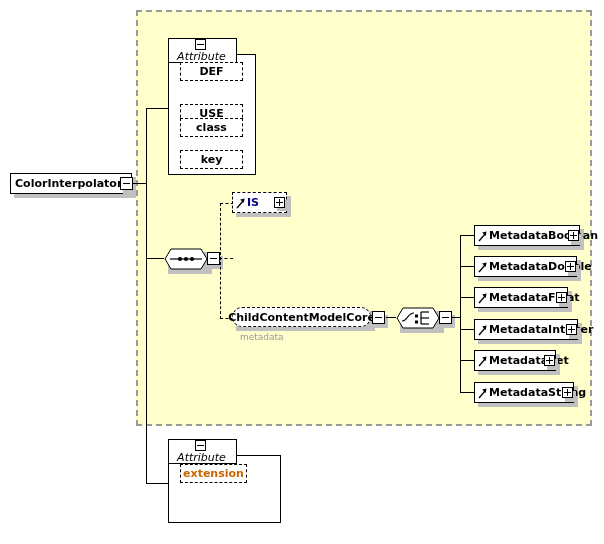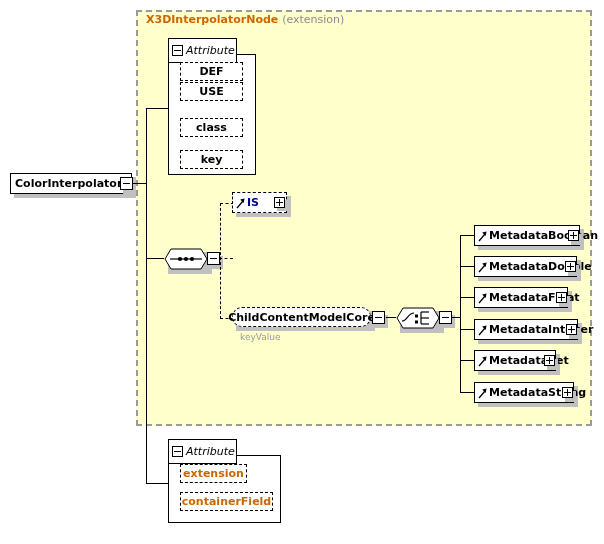--- a/index.html
+++ b/index.html
@@ -61,21 +61,21 @@
   .grp-caption{
     position:absolute;font-size:9px;color:#9a9a9a;white-space:nowrap;
   }
 
   
   .attr-panel{position:absolute;}
   .attr-tab{
     position:absolute;left:0;top:0;height:25px;background:#ffffff;
     border:1px solid #000000;box-sizing:border-box;
     display:flex;align-items:center;padding:0 5px 0 3px;
-    font-size:11px;font-style:italic;color:#000000;z-index:3;white-space:nowrap;
+    font-size:11px;font-style:italic;color:#000000;z-index:3;white-space:nowrap;flex-direction:column;
   }
   .attr-body{
     position:absolute;left:0;top:16px;background:#ffffff;
     border:1px solid #000000;box-sizing:border-box;z-index:2;
   }
   .attr-item{
     position:absolute;background:#ffffff;border:1px dashed #000000;
     box-sizing:border-box;display:flex;align-items:center;justify-content:center;
     font-size:11px;font-weight:bold;white-space:nowrap;
   }
@@ -124,24 +124,20 @@
   .dln{position:absolute;}
   .dln.h{height:0;border-top:1px dashed #000000;}
   .dln.v{width:0;border-left:1px dashed #000000;}
 </style>
 </head>
 <body>
 
 <div id="canvas">
 
   <div class="ext-box"></div>
-  <div class="ext-title">
-    <span>X3DInterpolatorNode</span>
-    <span class="ext-kind">(extension)</span>
-  </div>
 
   <div class="shadow" style="left:14px;top:177px;width:122px;height:21px;"></div>
   <div class="elem root-elem">
     <span class="lbl">ColorInterpolator</span>
   </div>
 
   <div class="shadow" style="left:123px;top:181px;width:13px;height:13px;"></div>
   <div class="tgl-edge" style="left:120px;top:177px;"></div>
 
   <div class="ln h" style="left:133px;top:183px;width:14px;"></div>
@@ -160,21 +156,21 @@
       <span>Attribute</span>
     </div>
     <div class="attr-body" style="width:88px;height:121px;"></div>
 
     <div class="shadow" style="left:15px;top:27px;width:63px;height:19px;"></div>
     <div class="attr-item dark" style="left:12px;top:24px;width:63px;height:19px;z-index:4;">
       <span>DEF</span>
     </div>
 
     <div class="shadow" style="left:15px;top:55px;width:63px;height:19px;"></div>
-    <div class="attr-item dark" style="left:12px;top:44px;width:63px;height:19px;z-index:4;">
+    <div class="attr-item dark" style="left:12px;top:66px;width:63px;height:19px;z-index:4;">
       <span>USE</span>
     </div>
 
     <div class="shadow" style="left:15px;top:83px;width:63px;height:19px;"></div>
     <div class="attr-item dark" style="left:12px;top:80px;width:63px;height:19px;z-index:4;">
       <span>class</span>
     </div>
 
     <div class="shadow" style="left:15px;top:111px;width:63px;height:19px;"></div>
     <div class="attr-item dark" style="left:12px;top:112px;width:63px;height:19px;z-index:4;">
@@ -212,21 +208,21 @@
   </div>
   <div class="shadow" style="left:277px;top:200px;width:11px;height:11px;"></div>
   <div class="tgl plus" style="left:274px;top:197px;"></div>
 
   <div class="shadow" style="left:236px;top:311px;width:139px;height:20px;"></div>
   <div class="grp-node" style="left:232px;top:307px;width:139px;height:20px;">
     <span>ChildContentModelCore</span>
   </div>
   <div class="shadow" style="left:375px;top:315px;width:13px;height:13px;"></div>
   <div class="tgl-edge" style="left:372px;top:311px;"></div>
-  <div class="grp-caption" style="left:240px;top:332px;">keyValue</div>
+  <div class="grp-caption" style="left:240px;top:332px;">metadata</div>
 
   <div class="ln h" style="left:386px;top:317px;width:10px;"></div>
 
   <div class="shadow" style="left:400px;top:311px;width:44px;height:22px;"></div>
   <div class="comp" style="left:396px;top:307px;width:44px;height:22px;">
     <svg width="44" height="22" viewBox="0 0 44 22">
       <polygon points="7,1 37,1 43,11 37,21 7,21 1,11" fill="#ffffff" stroke="#000000" stroke-width="1"></polygon>
       <path d="M6,14 C11,14 12,6 18,6" fill="none" stroke="#000000" stroke-width="1.2"></path>
       <line x1="25" y1="5" x2="25" y2="17" stroke="#000000" stroke-width="1.2"></line>
       <line x1="25" y1="5" x2="33" y2="5" stroke="#000000" stroke-width="1.2"></line>
@@ -333,18 +329,15 @@
       <span>Attribute</span>
     </div>
     <div class="attr-body" style="width:113px;height:68px;"></div>
 
     <div class="shadow" style="left:15px;top:28px;width:67px;height:19px;"></div>
     <div class="attr-item orange" style="left:12px;top:25px;width:67px;height:19px;z-index:4;">
       <span>extension</span>
     </div>
 
     <div class="shadow" style="left:15px;top:56px;width:93px;height:19px;"></div>
-    <div class="attr-item orange" style="left:12px;top:53px;width:93px;height:19px;z-index:4;">
-      <span>containerField</span>
-    </div>
   </div>
 
 </div>
 
 </body></html>

